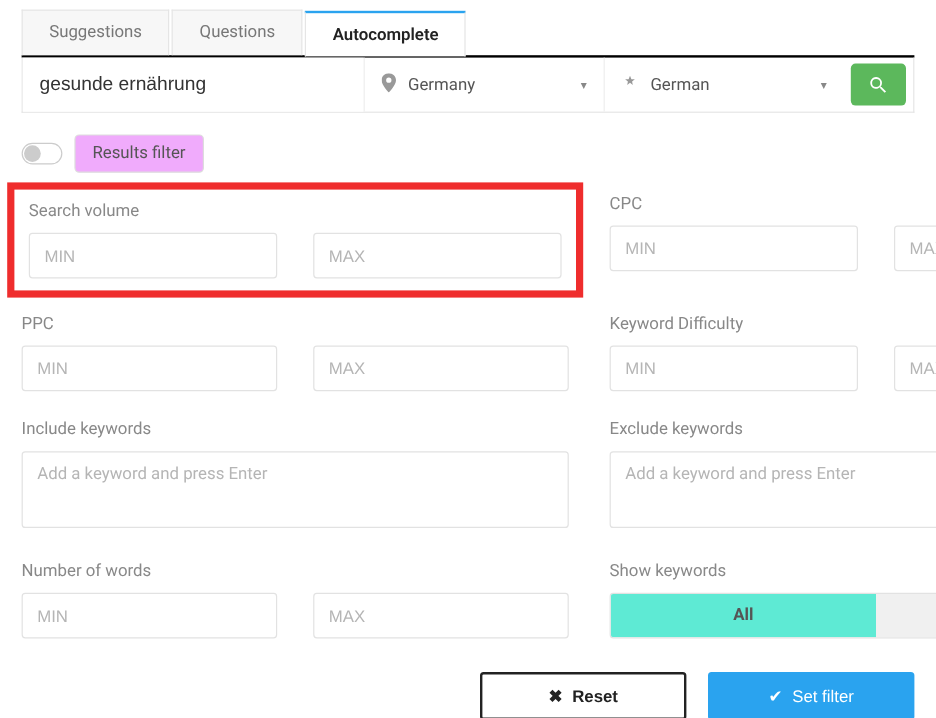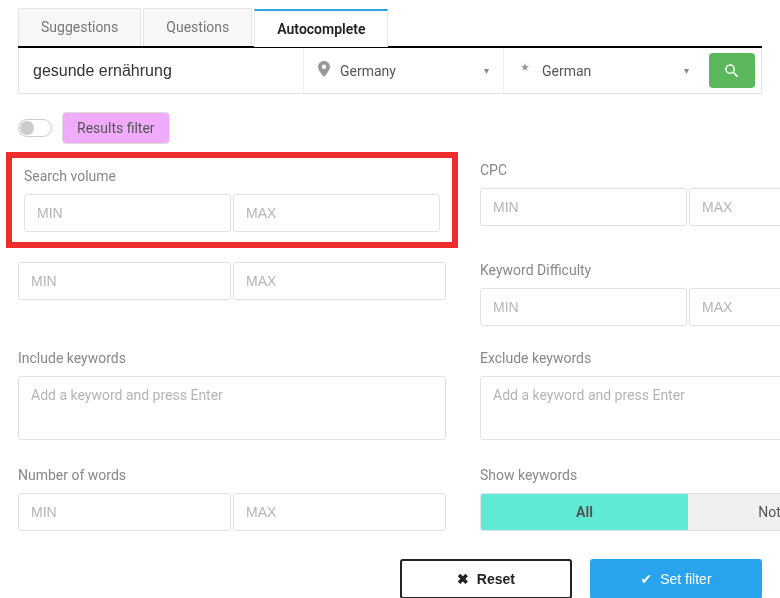--- a/index.html
+++ b/index.html
@@ -106,21 +106,21 @@
     column-gap: 34px;
     row-gap: 24px;
   }
   .group-label {
     color: #888;
     font-size: 14px;
     margin-bottom: 10px;
   }
   .pair {
     display: flex;
-    gap: 2px;
+    gap: 30px;
     align-items: flex-end;
   }
   .txt {
     flex: 1;
     height: 38px;
     border: 1px solid #e2e2e2;
     border-radius: 3px;
     padding: 0 12px;
     font-size: 14px;
     color: #666;
@@ -245,20 +245,21 @@
 
   <div>
     <div class="group-label">CPC</div>
     <div class="pair">
       <input class="txt" placeholder="MIN" style="">
       <input class="txt" placeholder="MAX" style="">
     </div>
   </div>
 
   <div>
+    <div class="group-label">PPC</div>
     <div class="pair">
       <input class="txt" placeholder="MIN" style="">
       <input class="txt" placeholder="MAX" style="">
     </div>
   </div>
 
   <div>
     <div class="group-label">Keyword Difficulty</div>
     <div class="pair">
       <input class="txt" placeholder="MIN" style="">

